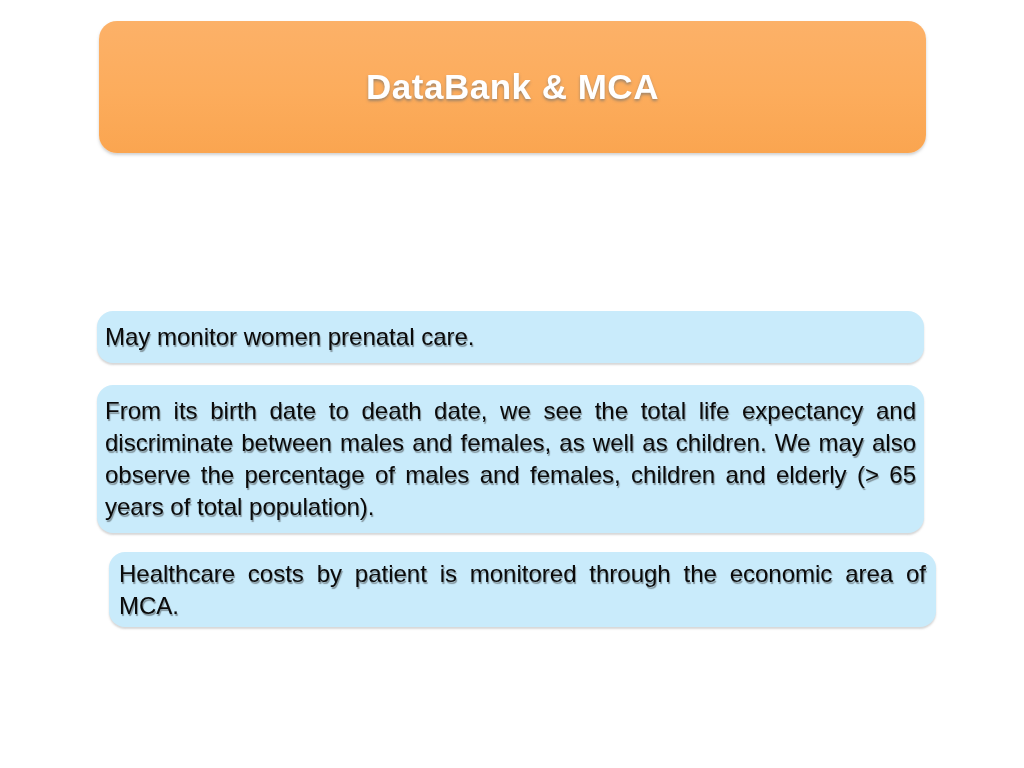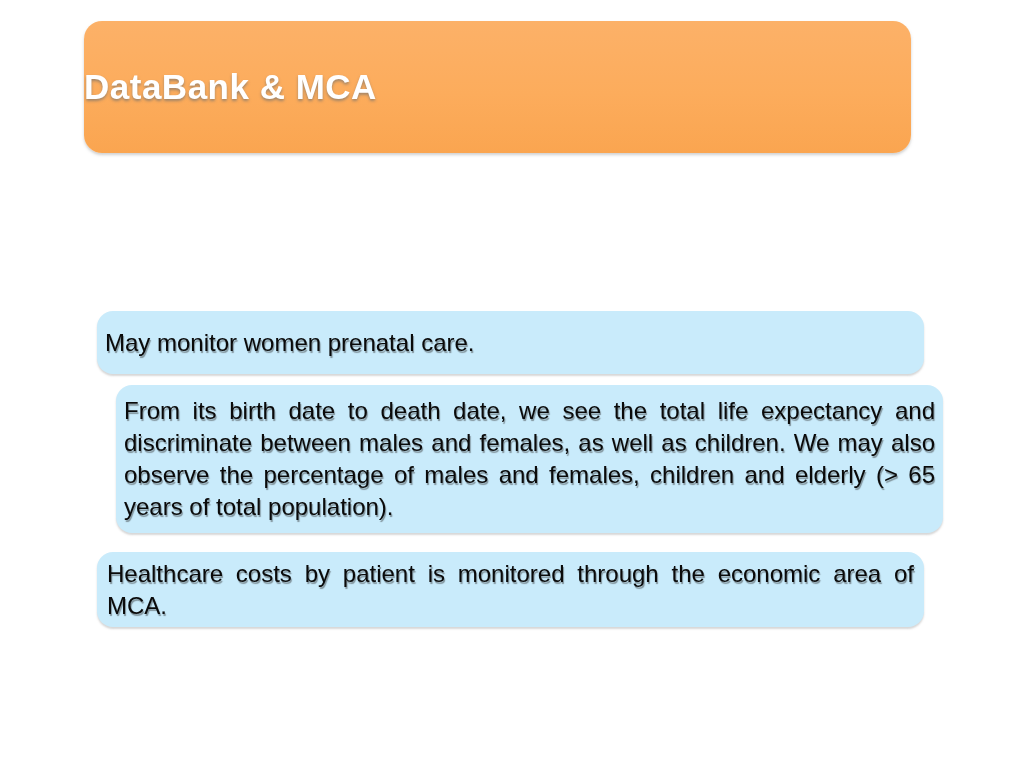--- a/index.html
+++ b/index.html
@@ -10,29 +10,30 @@
   .slide {
     position: relative;
     width: 1024px;
     height: 768px;
     background: var(--background, #ffffff);
     font-family: "Liberation Sans", sans-serif;
     overflow: hidden;
   }
   .header-box {
     position: absolute;
-    left: 84px;
+    left: 99px;
     top: 21px;
     width: 827px;
     height: 132px;
     background: linear-gradient(180deg, #fcb168 0%, var(--header-bg, #fcac5c) 55%, #faa550 100%);
     border-radius: 18px;
     box-shadow: 0 2px 3px rgba(120,120,120,0.35);
     display: flex;
     align-items: center;
+    justify-content: center;
   }
   .slide-title {
     color: var(--title-text, #ffffff);
     font-size: 35px;
     font-weight: bold;
     letter-spacing: 0.5px;
     text-shadow: 0 2px 3px rgba(110,110,110,0.65);
   }
   .content-box {
     position: absolute;
@@ -51,23 +52,23 @@
     width: 100%;
     color: var(--body-text, #0a0a0a);
     font-size: 24px;
     line-height: 32px;
     text-shadow: 1px 2px 1px rgba(40,40,40,0.45);
   }
   .content-box p.justify {
     text-align: justify;
   }
   .box-1 { top: 169px; height: 128px; }
-  .box-2 { top: 311px; height: 63px;  }
-  .box-3 { top: 385px; height: 148px; margin-left: 19px; }
-  .box-4 { top: 552px; height: 75px; padding: 0 10px; }
+  .box-2 { top: 311px; height: 52px;  }
+  .box-3 { top: 385px; height: 148px; }
+  .box-4 { top: 552px; height: 75px; padding: 0 10px; margin-left: 12px; }
   .box-5 { top: 645px; height: 57px;  }
 </style>
 </head>
 <body style="--header-bg: #FCAC5C; --box-bg: #C9EBFB; --title-text: #FFFFFF; --body-text: #0A0A0A; --background: #FFFFFF;">
 
 <div class="slide">
 
   <div class="header-box">
     <span class="slide-title">DataBank &amp; MCA</span>
   </div>

